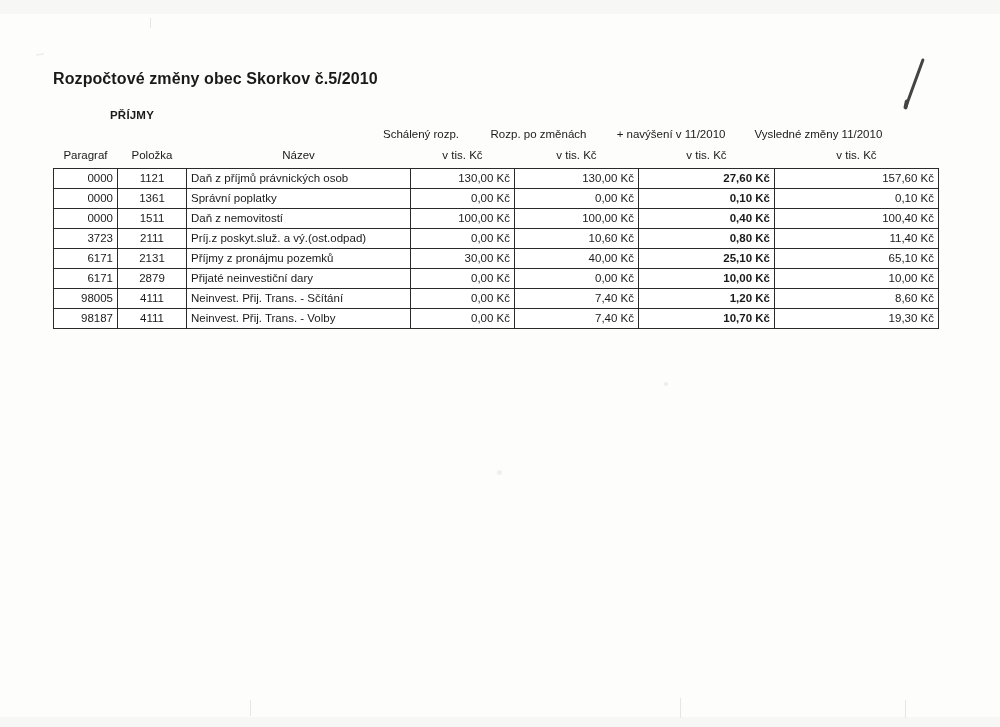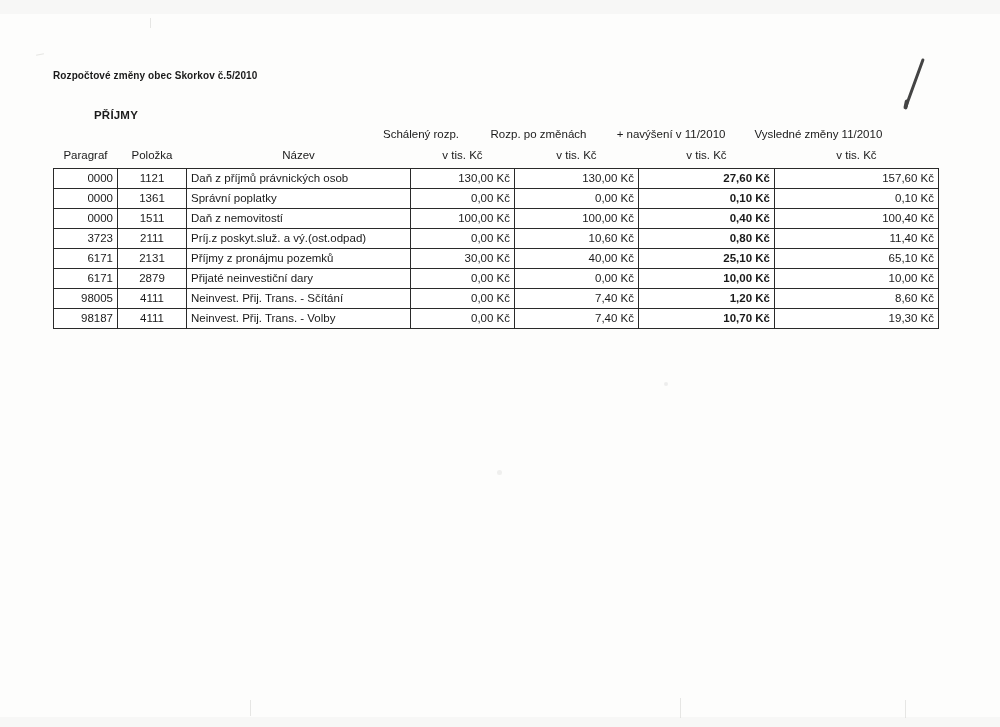--- a/index.html
+++ b/index.html
@@ -68,27 +68,27 @@
     height: 10px;
     background: #2b2b2b;
     transform: rotate(-8deg);
     border-radius: 2px;
   }
 
   .doc-title {
     position: absolute;
     left: 53px;
     top: 70px;
-    font-size: 10px;
+    font-size: 16px;
     font-weight: bold;
     letter-spacing: 0.1px;
   }
   .section-label {
     position: absolute;
-    left: 54px;
+    left: 70px;
     top: 109px;
     font-size: 11.5px;
     font-weight: bold;
     letter-spacing: .2px;
     padding-left: 40px;
   }
 
   .col-headers {
     position: absolute;
     left: 383px;

